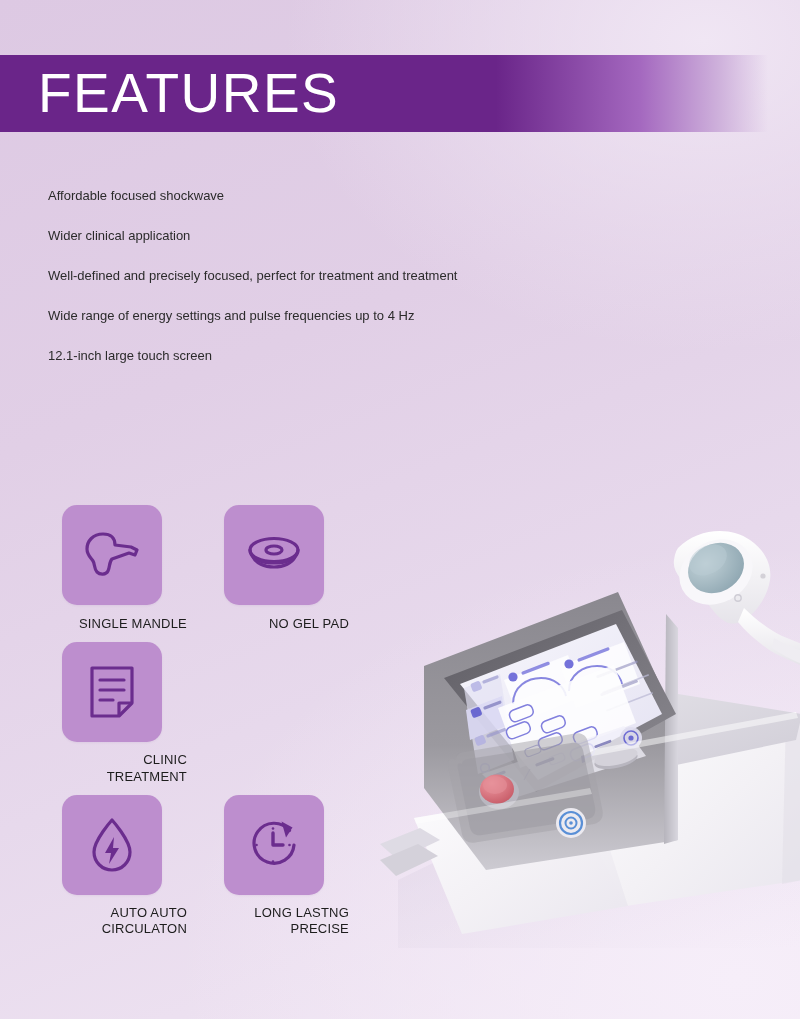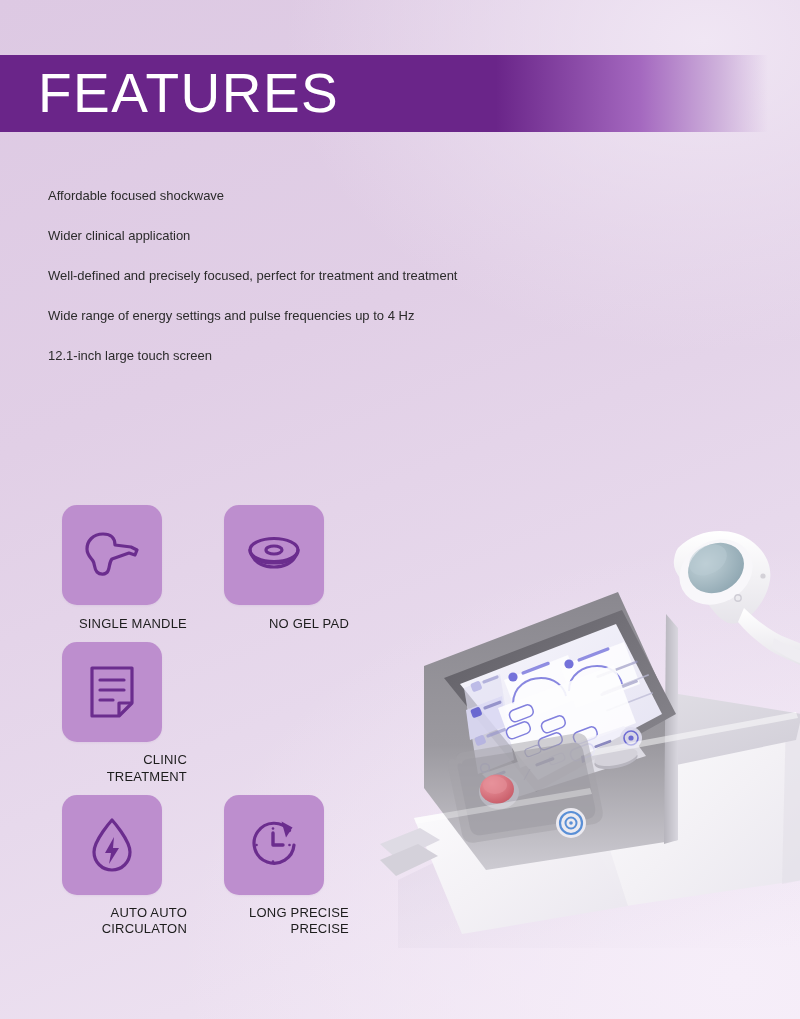--- a/index.html
+++ b/index.html
@@ -135,21 +135,21 @@
           <svg width="58" height="58" viewBox="0 0 58 58">
             <path d="M44.5 14.5 A20 20 0 1 0 49 29" fill="none" stroke="#6b2d8e" stroke-width="3.2" stroke-linecap="round"></path>
             <path d="M36.5 5.5 L47.5 11.5 L41 21.5 Z" fill="#6b2d8e"></path>
             <path d="M28 17 V29 H38" fill="none" stroke="#6b2d8e" stroke-width="3.4" stroke-linecap="round" stroke-linejoin="round"></path>
             <circle cx="28" cy="12.5" r="1.3" fill="#6b2d8e"></circle>
             <circle cx="44.5" cy="29" r="1.3" fill="#6b2d8e"></circle>
             <circle cx="28" cy="45.5" r="1.3" fill="#6b2d8e"></circle>
             <circle cx="11.5" cy="29" r="1.3" fill="#6b2d8e"></circle>
           </svg>
         </div>
-        <div class="tile-label"><span>LONG PRECISE</span><br><span>PRECISE</span></div>
+        <div class="tile-label"><span>LONG LASTNG</span><br><span>PRECISE</span></div>
       </div>
     </div>
 
   </div>
 
   <div class="machine">
     <svg width="424" height="460" viewBox="0 0 424 460">
       <defs>
         <linearGradient id="gBodyW" x1="0" y1="0" x2="1" y2="1">
           <stop offset="0%" stop-color="#fdfdfe"></stop>

